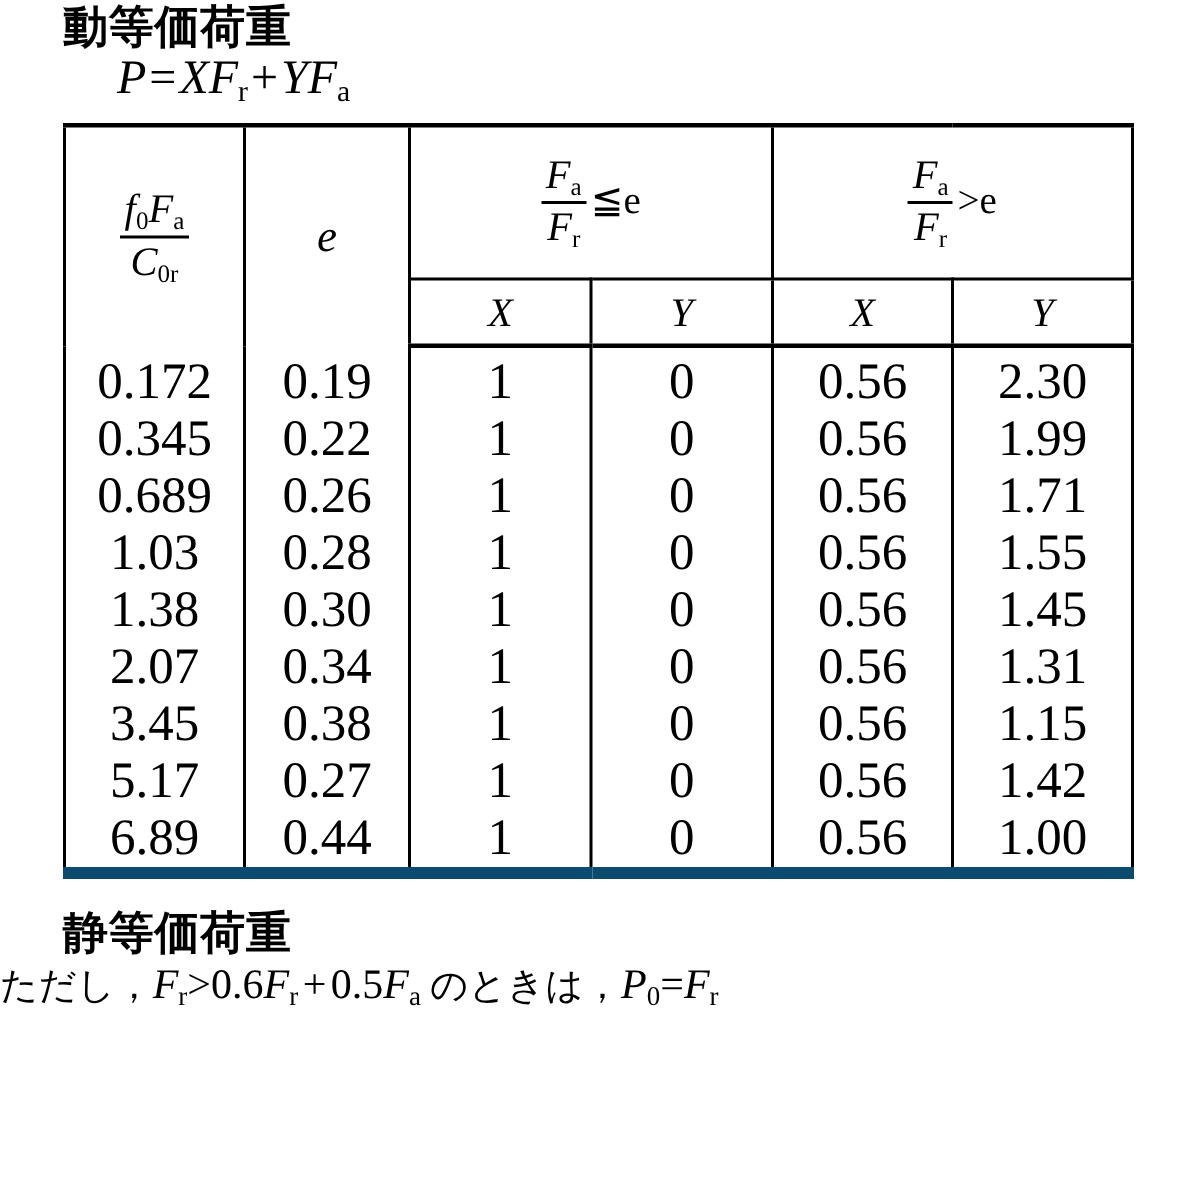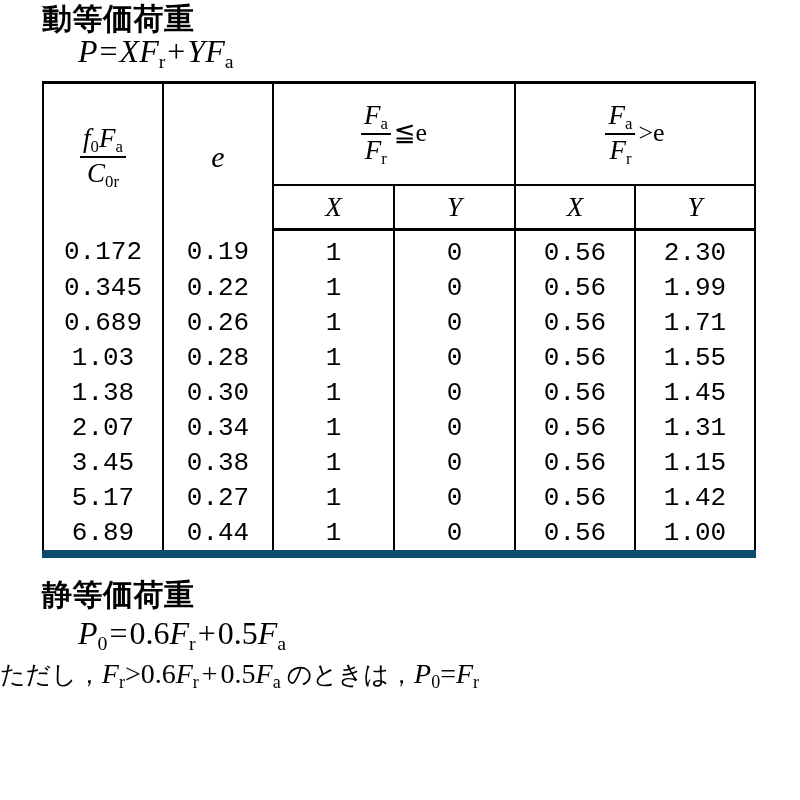--- a/index.html
+++ b/index.html
@@ -108,22 +108,22 @@
   .hdr-e {
     font-size: 30px;
     font-style: italic;
   }
   .subhdr {
     font-size: 27px;
     font-style: italic;
     height: 42px;
   }
   .data-cell {
-    font-family: Liberation Mono, monospace;
-    font-size: 26px;
+    font-family: Liberation Serif, serif;
+    font-size: 34px;
     height: 35px;
     letter-spacing: 0px;
   }
   tr.first-data td { padding-top: 4px; }
 
   .note {
     font-family: "DejaVu Sans", sans-serif;
     font-size: 25px;
     line-height: 1.25;
     white-space: nowrap;
@@ -277,21 +277,18 @@
           <td class="data-cell">0</td>
           <td class="data-cell">0.56</td>
           <td class="data-cell edge-right">1.00</td>
         </tr>
       </tbody>
     </table>
   </div>
 
   <h2 class="section-heading" id="heading-static">静等価荷重</h2>
 
-  <div class="formula formula-static">
-    <span>P</span><sub>0</sub><span class="op">=</span><span class="num">0.6</span><span>F</span><sub>r</sub><span class="op">+</span><span class="num">0.5</span><span>F</span><sub>a</sub>
-  </div>
 
   <div class="note">
     <span>ただし，</span><span class="mathi">F</span><span class="mathn" style="font-size:18px;vertical-align:-0.28em">r</span><span class="mathn">&gt;</span><span class="mathn">0.6</span><span class="mathi">F</span><span class="mathn" style="font-size:18px;vertical-align:-0.28em">r</span><span class="mathn" style="padding:0 3px">+</span><span class="mathn">0.5</span><span class="mathi">F</span><span class="mathn" style="font-size:18px;vertical-align:-0.28em">a</span><span style="padding-left:6px">のときは，</span><span class="mathi">P</span><span class="mathn" style="font-size:18px;vertical-align:-0.28em">0</span><span class="mathn">=</span><span class="mathi">F</span><span class="mathn" style="font-size:18px;vertical-align:-0.28em">r</span>
   </div>
 
 </div>
 
 </body></html>

